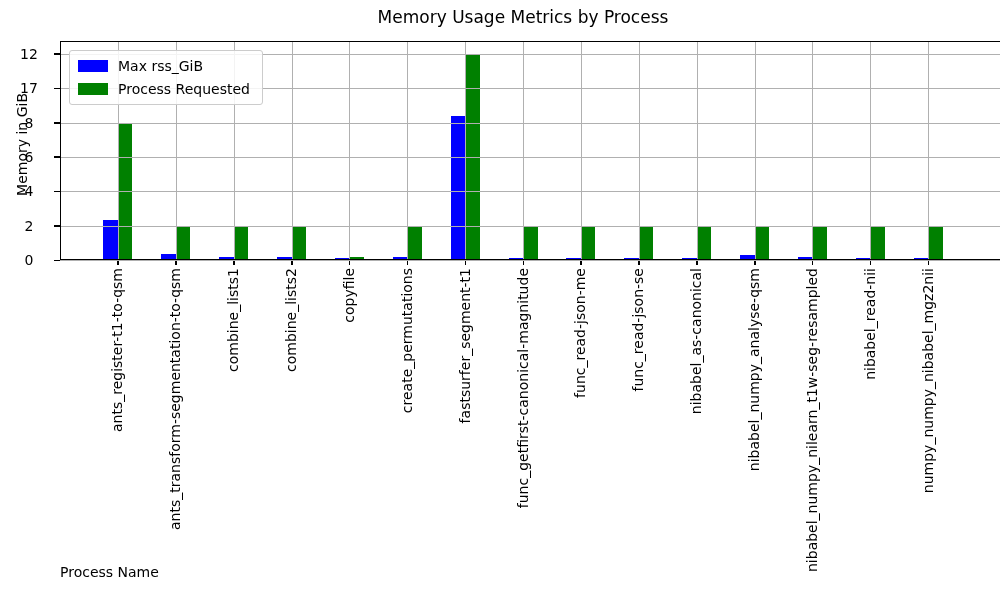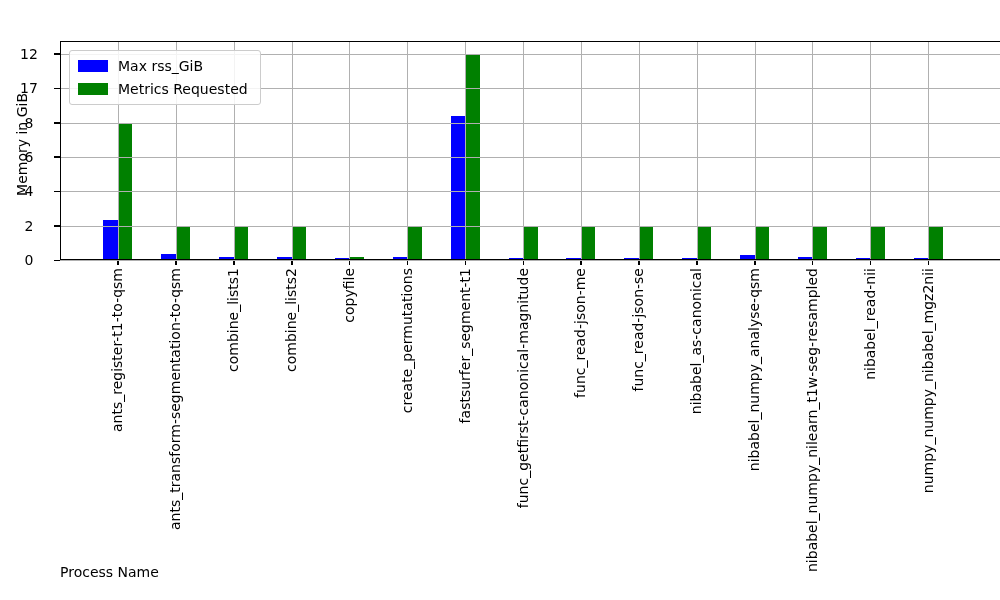--- a/index.html
+++ b/index.html
@@ -58,35 +58,36 @@
     display:flex;flex-direction:column;gap:7px;
   }
   .legend-row{display:flex;align-items:center;gap:10px;}
   .legend-swatch{width:30px;height:12px;display:inline-block;}
   .legend-text{font-size:14px;white-space:nowrap;color:#000;}
 </style>
 </head>
 <body>
 
 <div id="figure">
+  <div id="chart-title">Memory Usage Metrics by Process</div>
 
   <div id="y-axis-label-wrap">
     <div id="y-axis-label">Memory in GiB</div>
   </div>
 
   <div id="plot-area">
     <div class="frame"></div>
     <div id="legend">
       <div class="legend-row">
         <span class="legend-swatch" style="background: rgb(0, 0, 255);"></span>
         <span class="legend-text">Max rss_GiB</span>
       </div>
       <div class="legend-row">
         <span class="legend-swatch" style="background: rgb(0, 128, 0);"></span>
-        <span class="legend-text">Metrics Requested</span>
+        <span class="legend-text">Process Requested</span>
       </div>
     </div>
   <div class="bar" style="left: 43.375px; top: 178.635px; width: 14.5px; height: 40.3647px; background: rgb(0, 0, 255);"></div>
       <div class="bar" style="left: 101.25px; top: 212.988px; width: 14.5px; height: 6.01176px; background: rgb(0, 0, 255);"></div>
       <div class="bar" style="left: 159.125px; top: 216.424px; width: 14.5px; height: 2.57647px; background: rgb(0, 0, 255);"></div>
       <div class="bar" style="left: 217px; top: 216.424px; width: 14.5px; height: 2.57647px; background: rgb(0, 0, 255);"></div>
       <div class="bar" style="left: 274.875px; top: 216.767px; width: 14.5px; height: 2.23294px; background: rgb(0, 0, 255);"></div>
       <div class="bar" style="left: 332.75px; top: 216.424px; width: 14.5px; height: 2.57647px; background: rgb(0, 0, 255);"></div>
       <div class="bar" style="left: 390.625px; top: 74.7176px; width: 14.5px; height: 144.282px; background: rgb(0, 0, 255);"></div>
       <div class="bar" style="left: 448.5px; top: 216.595px; width: 14.5px; height: 2.40471px; background: rgb(0, 0, 255);"></div>

